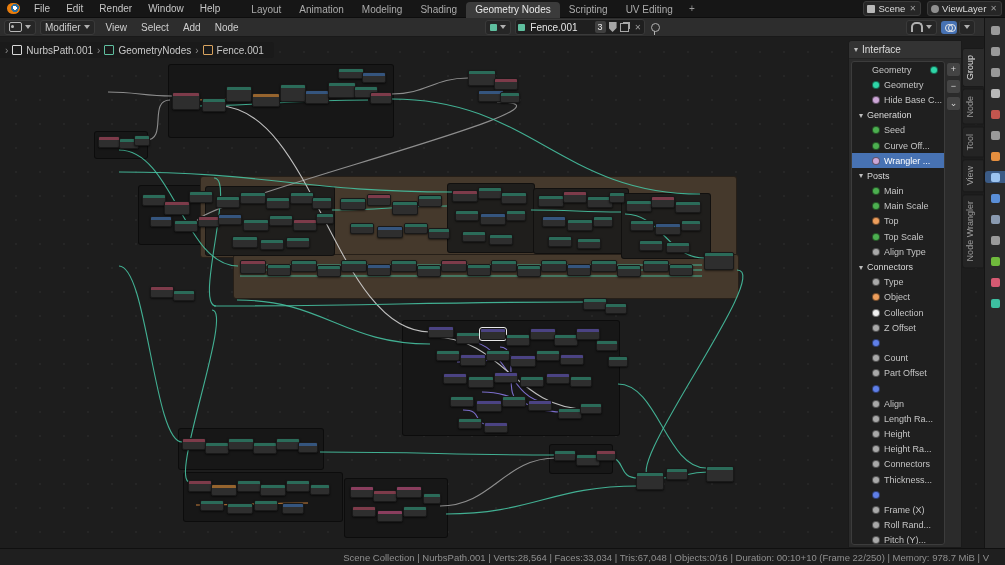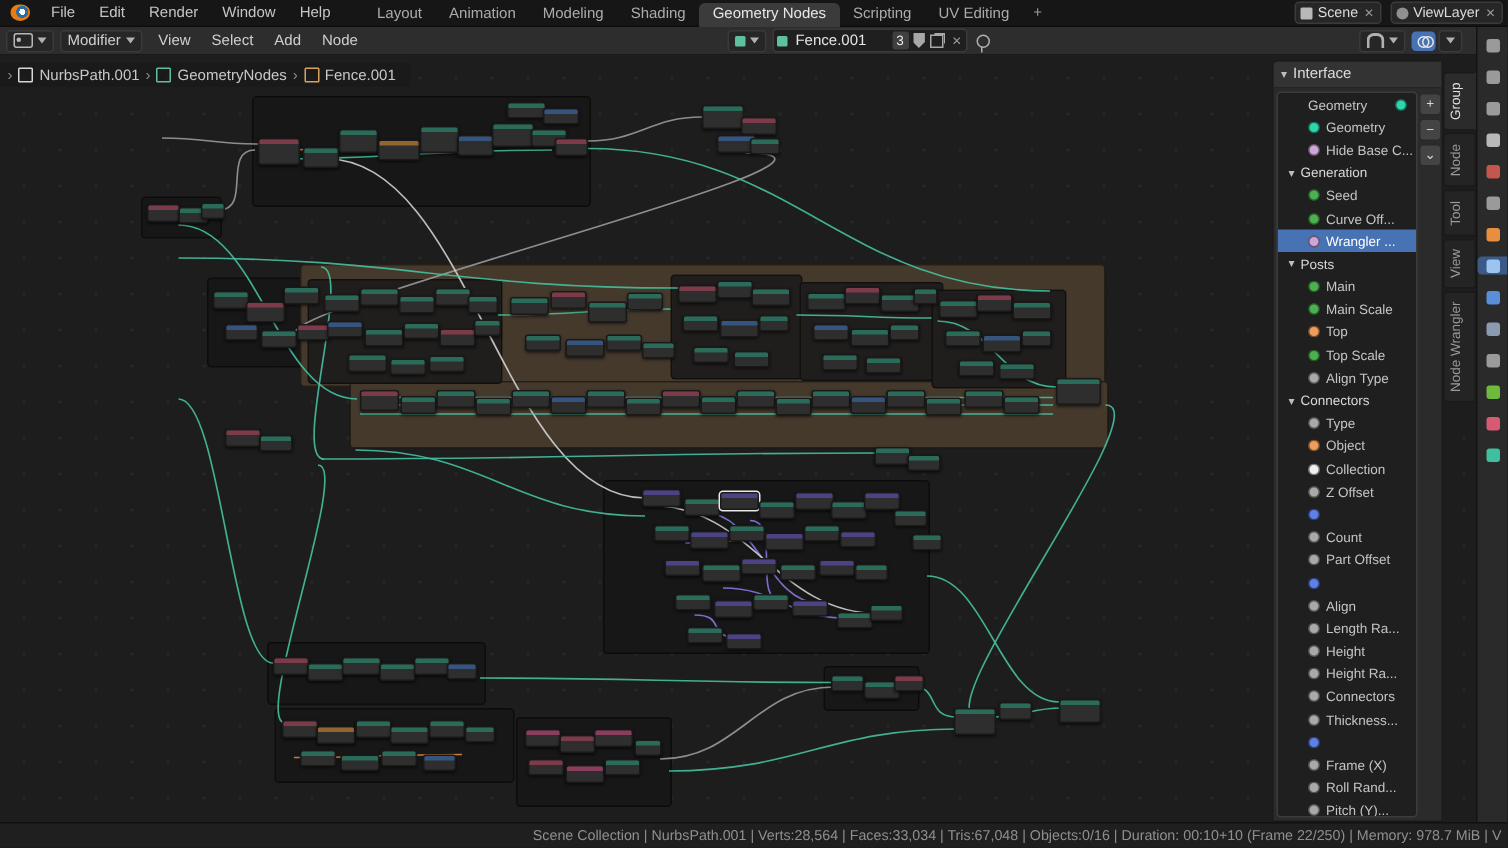--- a/index.html
+++ b/index.html
@@ -85,21 +85,21 @@
     display:flex;flex-direction:column;align-items:center;padding-top:6px;gap:9px;box-sizing:border-box;}
   .ptab{width:12px;height:12px;border-radius:3px;display:flex;align-items:center;justify-content:center;}
   .ptab .pg{width:9px;height:9px;border-radius:2px;}
   .ptab.active{background:#3b5b86;width:100%;border-radius:3px 0 0 3px;}
   
   .statusbar{position:absolute;left:0;bottom:0;width:1005px;height:17px;background:#1f1f1f;border-top:1px solid #101010;z-index:12;
     display:flex;align-items:center;font-size:9.5px;color:#8f8f8f;box-sizing:border-box;}
   .mouse-ic{width:7px;height:10px;border:1px solid #9a9a9a;border-radius:3px;position:relative;margin:0 4px;}
   .mouse-ic::after{content:"";position:absolute;left:2.5px;top:0;width:1px;height:4px;background:#9a9a9a;}
   .sb-left{display:flex;align-items:center;padding-left:150px;}
-  .sb-right{margin-left:auto;padding-right:4px;white-space:nowrap;overflow:hidden;}
+  .sb-right{margin-left:auto;padding-right:16px;white-space:nowrap;overflow:hidden;}
 </style>
 </head>
 <body>
 
 <div id="canvas">
   <svg id="wires">
       <path d="M108,92 C136.8,92 143.2,96 172,96" stroke="#9a9a9a" fill="none" stroke-width="1.1" opacity="0.9"></path>
       <path d="M178,100 C253.15,100 269.85,96 345,96" stroke="#d98a3f" fill="none" stroke-width="1.1" opacity="0.9"></path>
       <path d="M180,106 C264.6,106 283.4,100 368,100" stroke="#46c0a0" fill="none" stroke-width="1.1" opacity="0.9"></path>
       <path d="M392,94 C426.2,94 433.8,78 468,78" stroke="#9a9a9a" fill="none" stroke-width="1.1" opacity="0.9"></path>

